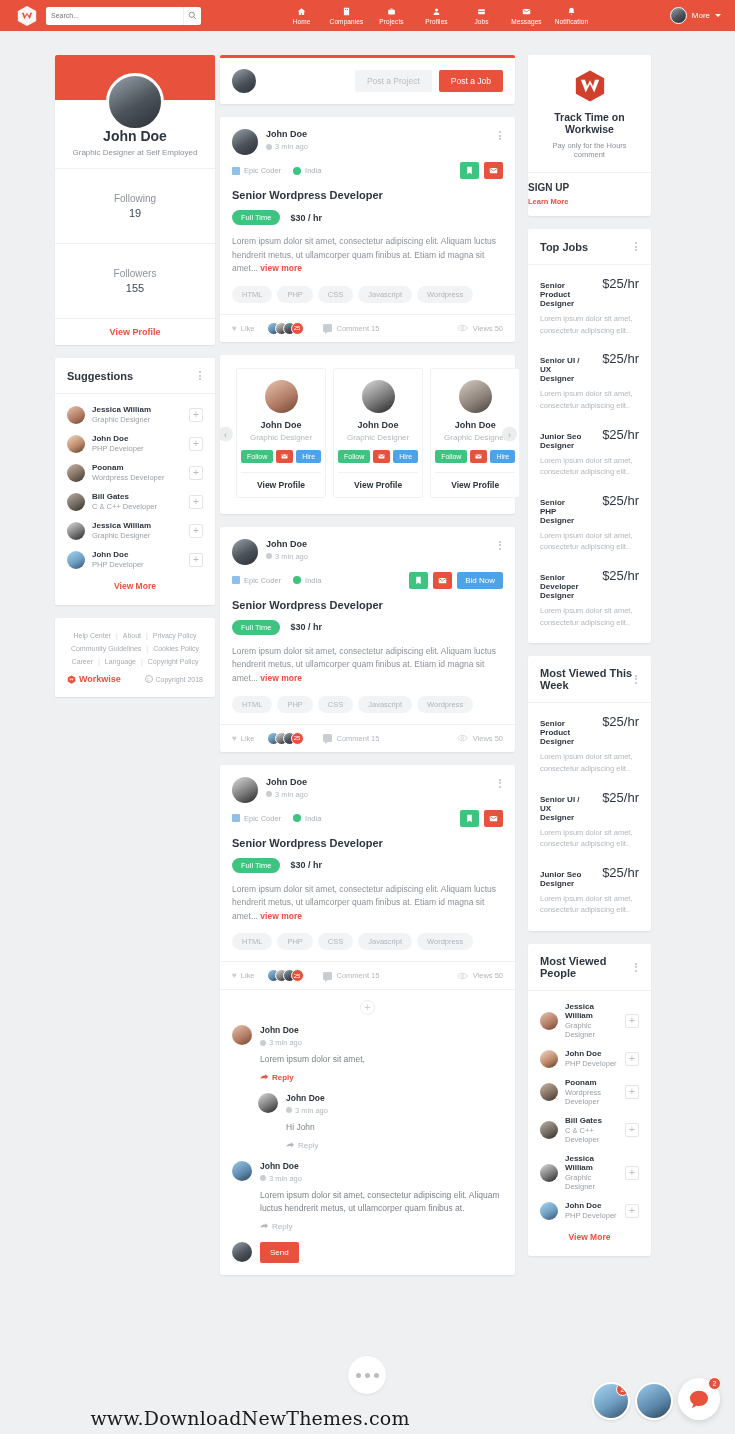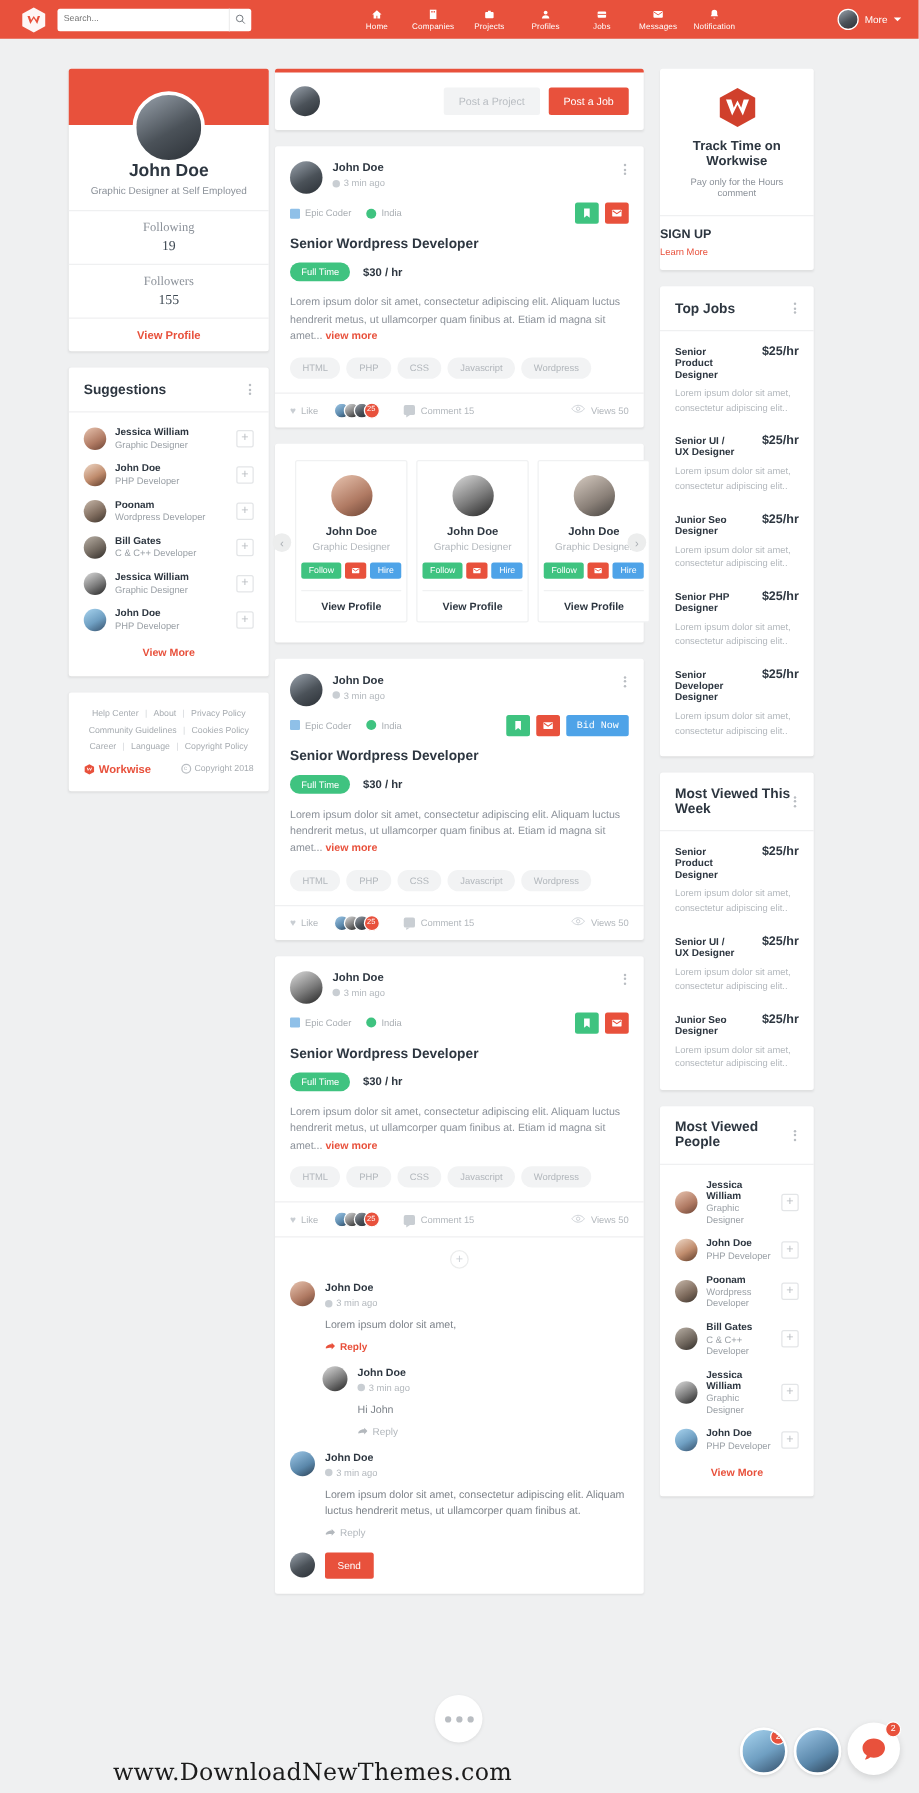--- a/index.html
+++ b/index.html
@@ -65,21 +65,21 @@
   .prof-banner { height: 45px; background: #e8513c; position: relative; border-radius:2px 2px 0 0; }
   .prof-av {
     width: 58px; height: 58px; border-radius: 50%;
     border: 3px solid #fff; overflow: hidden;
     position: absolute; left: 50%; transform: translateX(-50%); top: 18px;
     background: #ccc;
   }
   .prof-body { padding: 28px 10px 11px; text-align: center; }
   .prof-name { font-size: 14px; font-weight: bold; color: #2d3640; }
   .prof-role { font-size: 8px; color: #8b9199; margin-top: 4px; }
-  .stat { border-top: 1px solid #eff0f1; padding: 8px 0; text-align: center; font-family: Liberation Serif, serif; }
+  .stat { border-top: 1px solid #eff0f1; padding: 24px 0; text-align: center; }
   .stat-label { font-size: 10px; color: #8b9199; }
   .stat-val { font-size: 11px; color: #3d4852; margin-top: 3px; font-weight: 500; }
   .view-profile-row {
     border-top: 1px solid #eff0f1; padding: 8px 0; text-align: center;
     font-size: 9px; color: #e8513c; font-weight: bold; cursor: pointer;
   }
 
   
   .card-head {
     display: flex; align-items: center; justify-content: space-between;
@@ -141,21 +141,21 @@
   .tag-company .sq { width: 8px; height: 8px; background: #8fc0e8; border-radius: 1px; }
   .tag-loc { display: flex; align-items: center; gap: 4px; font-size: 7.5px; color: #a9aeb3; }
   .tag-loc .dot { width: 8px; height: 8px; border-radius: 50%; background: #3fc380; }
   .post-actions { margin-left: auto; display: flex; gap: 5px; align-items:center; }
   .act-btn {
     width: 19px; height: 17px; border-radius: 2px; display:flex;align-items:center;justify-content:center; cursor:pointer;
   }
   .act-save { background: #3fc380; }
   .act-mail { background: #e8513c; }
   .act-btn svg { width: 9px; height: 9px; fill: #fff; }
-  .btn-bid { background: #4ea3e8; color: #fff; border: 0; border-radius: 2px; font-size: 8px; padding: 4px 8px; cursor: pointer; font-family: Liberation Mono, monospace; }
+  .btn-bid { background: #4ea3e8; color: #fff; border: 0; border-radius: 2px; font-size: 8px; padding: 4px 8px; cursor: pointer; font-family: Liberation Sans, sans-serif; }
   .post-title { font-size: 11px; font-weight: bold; color: #2d3640; padding: 10px 12px 0; }
   .post-rate { display: flex; align-items: center; gap: 10px; padding: 9px 12px 0; }
   .pill-ft { background: #3fc380; color: #fff; font-size: 7.5px; border-radius: 9px; padding: 3px 9px; }
   .rate { font-size: 9px; font-weight: bold; color: #2d3640; }
   .post-desc { font-size: 8.5px; line-height: 1.6; color: #8b9199; padding: 10px 12px 0; }
   .post-desc .more { color: #e8513c; font-weight: bold; cursor: pointer; }
   .skills { display: flex; flex-wrap: wrap; gap: 5px; padding: 10px 12px 11px; }
   .skill { background: #f2f3f4; color: #b1b6bb; font-size: 7.5px; border-radius: 9px; padding: 4px 10px; }
   .post-foot {
     border-top: 1px solid #eff0f1; display: flex; align-items: center;
@@ -230,28 +230,28 @@
   .btn-send { background: #e8513c; color: #fff; border: 0; border-radius: 2px; font-size: 8px; padding: 6px 10px; cursor: pointer; font-family: inherit; }
 
   
   .promo { text-align: center; padding: 14px 10px 0; }
   .promo-logo { width: 34px; height: 34px; margin: 0 auto 8px; }
   .promo-logo svg { width: 34px; height: 34px; }
   .promo-title { font-size: 10.5px; font-weight: bold; color: #2d3640; }
   .promo-sub { font-size: 7.5px; color: #8b9199; margin-top: 6px; padding-bottom: 13px; }
   .promo-cta { border-top: 1px solid #eff0f1; padding: 9px 0 10px; }
   .promo-signup { font-size: 10px; font-weight: bold; color: #2d3640; cursor: pointer; }
-  .promo-learn { font-size: 7.5px; color: #e8513c; margin-top: 4px; cursor: pointer; }
+  .promo-learn { font-size: 7.5px; color: #e8513c; margin-top: 4px; cursor: pointer; font-weight: bold; }
 
   
   .job-list { padding: 3px 0 8px; }
   .job-item { padding: 8px 12px 7px; }
   .job-row { display: flex; justify-content: space-between; align-items: baseline; gap: 4px; }
   .job-name { font-size: 8px; font-weight: bold; color: #2d3640; }
-  .job-rate { font-size: 10px; font-weight: bold; color: #2d3640; white-space: nowrap; padding-left: 16px; }
+  .job-rate { font-size: 13px; font-weight: normal; color: #2d3640; white-space: nowrap; padding-left: 16px; }
   .job-desc { font-size: 7.5px; color: #b3b8bd; line-height: 1.55; margin-top: 5px; max-width: 105px; }
 
   
   .bottom-zone { position: absolute; left: 0; bottom: 0; width: 735px; height: 94px; }
   .more-dots {
     position: absolute; left: 348px; top: 16px;
     width: 38px; height: 38px; border-radius: 50%; background: #fff;
     display: flex; align-items: center; justify-content: center; gap: 4px;
     box-shadow: 0 1px 3px rgba(0,0,0,.08); cursor: pointer;
   }

